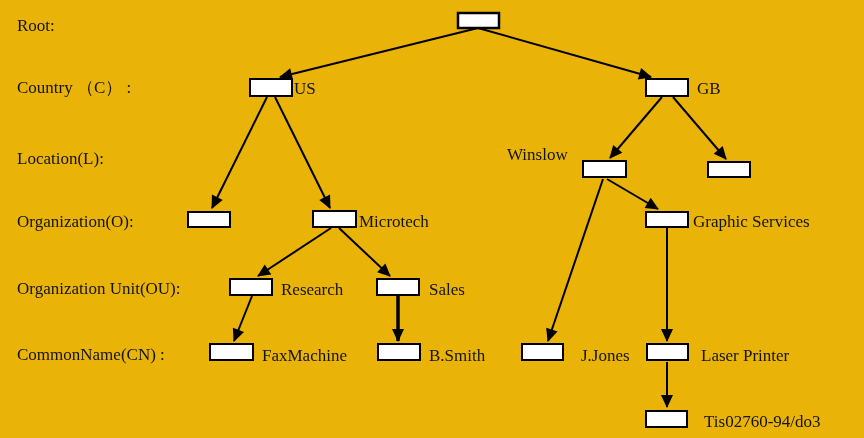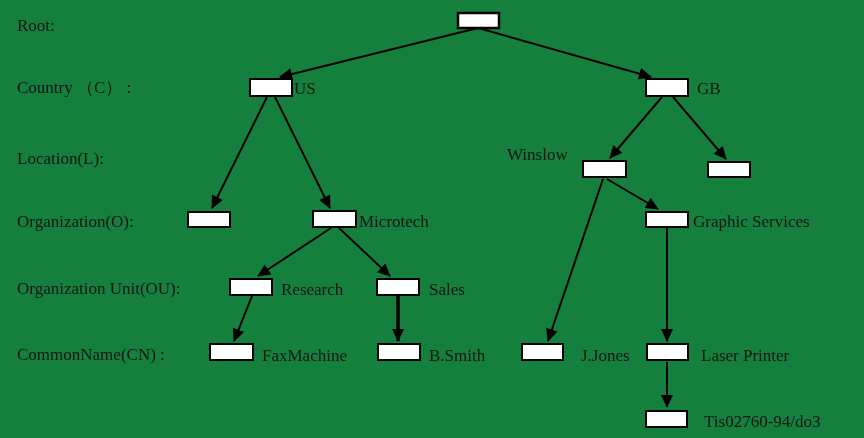--- a/index.html
+++ b/index.html
@@ -7,21 +7,21 @@
     padding: 0;
     background: #ffffff;
     width: 864px;
     height: 438px;
     overflow: hidden;
   }
   .stage {
     position: relative;
     width: 864px;
     height: 438px;
-    background: #15803d;
+    background: #eab308;
   }
   svg {
     display: block;
   }
   svg text {
     font-family: "Liberation Serif", "DejaVu Serif", serif;
     font-size: 17px;
     fill: #141414;
   }
   .node-rect {

